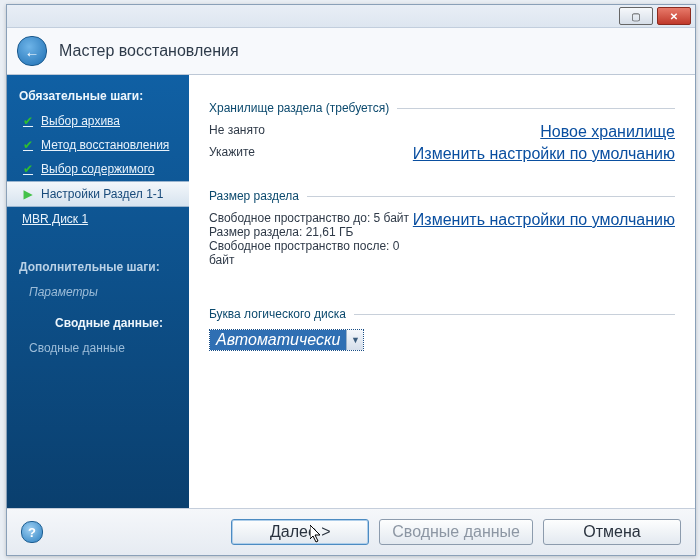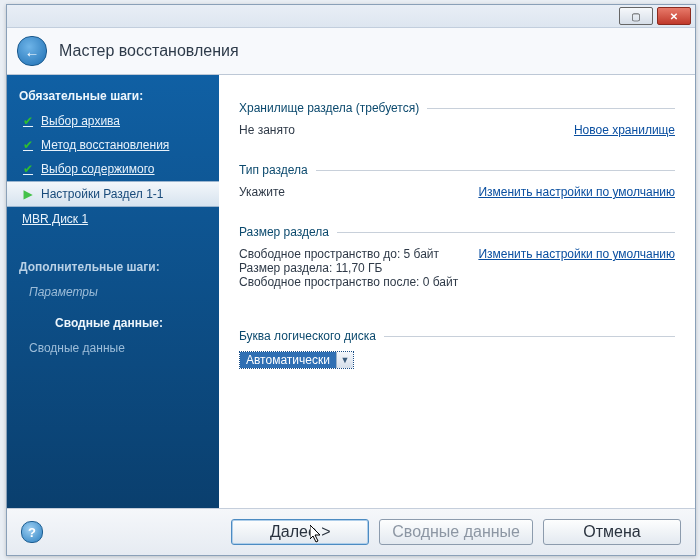--- a/index.html
+++ b/index.html
@@ -55,21 +55,21 @@
     display: flex; align-items: center; justify-content: center;
     color: #fff; font-size: 15px;
     margin-right: 12px;
   }
   .header-title { font-size: 16px; color: #2e3b4a; }
   
   .body {
     flex: 1; display: flex; min-height: 0;
   }
   .sidebar {
-    width: 212px;
+    width: 182px;
     background: linear-gradient(#1060a4, #0a3f6e);
     color: #dbe9f5;
     padding: 10px 0 10px 0;
     font-size: 12px;
   }
   .sb-heading {
     padding: 4px 12px 6px 12px;
     font-weight: 600;
     color: #eef6fc;
   }
@@ -121,31 +121,31 @@
     content: "";
     position: absolute; left: 0; right: 0; top: 50%;
     height: 1px; background: #c8d0da;
   }
   .row {
     display: flex; justify-content: space-between; align-items: flex-start;
     margin: 4px 0;
   }
   .row .link {
     color: #0a4fa0; text-decoration: underline;
-    font-size: 12px; text-align: right;
+    font-size: 16px; text-align: right;
     white-space: nowrap;
   }
   .val { font-size: 12px; }
   .combo-wrap {
     display: inline-flex; align-items: stretch;
     border: 1px dotted #1a4e86;
   }
   .combo-sel {
     background: #2f6fb3; color: #fff;
-    padding: 1px 6px; font-size: 12px;
+    padding: 1px 6px; font-size: 16px; font-style: italic;
   }
   .combo-btn {
     width: 16px; background: linear-gradient(#f4f7fb,#d5deea);
     border-left: 1px solid #9ab0c7;
     display: flex; align-items: center; justify-content: center;
     font-size: 9px; color: #3a5b7c;
   }
   
   .footer {
     height: 46px;
@@ -239,31 +239,30 @@
     </div>
 
     <div class="main">
 
       <div class="group-label"><span>Хранилище раздела (требуется)</span></div>
       <div class="row">
         <div class="val">Не занято</div>
         <a class="link">Новое хранилище</a>
       </div>
 
-      <div class="group-label" style="margin-top:26px;"><span>Тип раздела</span></div>
       <div class="row">
         <div class="val">Укажите</div>
         <a class="link">Изменить настройки по умолчанию</a>
       </div>
 
       <div class="group-label" style="margin-top:26px;"><span>Размер раздела</span></div>
       <div class="row">
         <div>
           <div class="val">Свободное пространство до: 5 байт</div>
-          <div class="val">Размер раздела: 11,70 ГБ</div>
+          <div class="val">Размер раздела: 21,61 ГБ</div>
           <div class="val">Свободное пространство после: 0 байт</div>
         </div>
         <a class="link">Изменить настройки по умолчанию</a>
       </div>
 
       <div class="group-label" style="margin-top:40px;"><span>Буква логического диска</span></div>
       <div class="row" style="margin-top:6px;">
         <div class="combo-wrap">
           <div class="combo-sel">Автоматически</div>
           <div class="combo-btn">▼</div>

